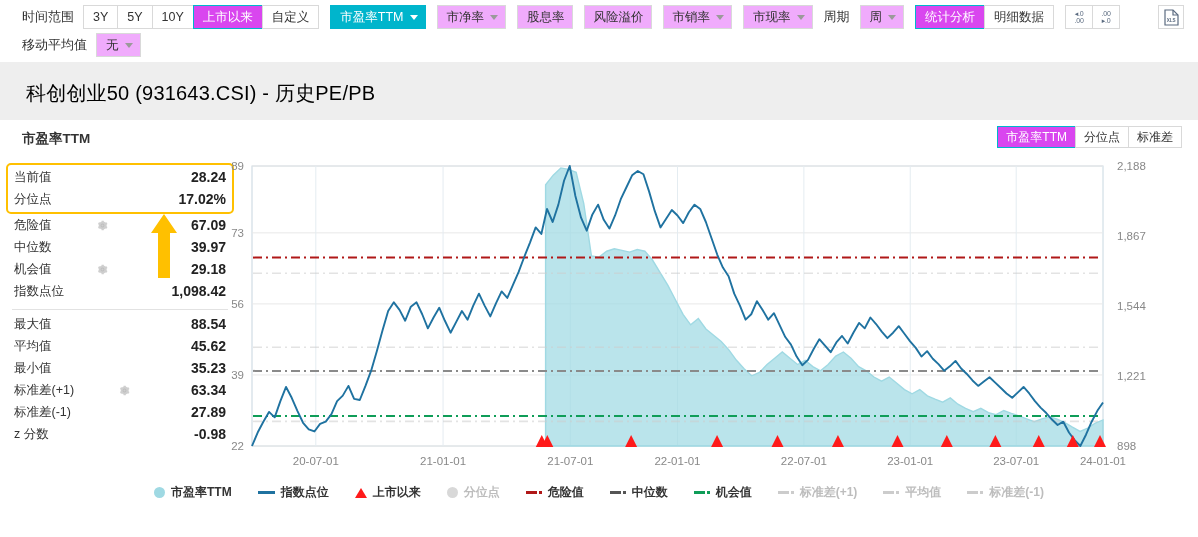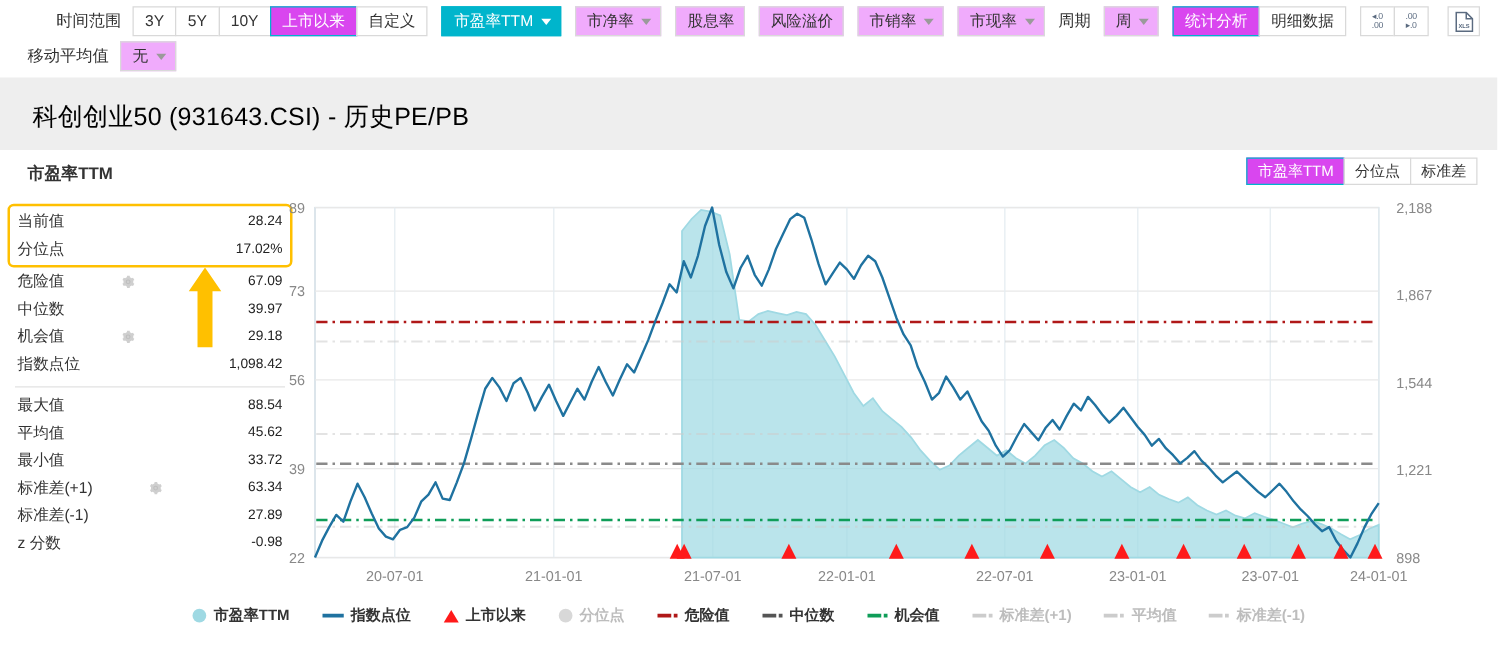--- a/index.html
+++ b/index.html
@@ -8,21 +8,21 @@
     width: 1198px; height: 537px;
     background: #ffffff;
     font-family: "Liberation Sans", "DejaVu Sans", sans-serif;
     overflow: hidden;
   }
   #app { position: relative; width: 1198px; height: 537px; }
 
   
   .toolbar { position:absolute; left:0; top:0; width:1198px; height:62px; background:#fff; }
   .tb-row { position:absolute; display:flex; align-items:center; }
-  .tb-row-1 { left:22px; top:5px; height:24px;margin-left:23px; }
+  .tb-row-1 { left:22px; top:5px; height:24px; }
   .tb-row-2 { left:22px; top:33px; height:24px; }
   .tb-label { font-size:13px; color:#333; margin-right:9px; white-space:nowrap; }
   .btn-group { display:flex; align-items:stretch; margin-right:11px;justify-content:flex-end; }
   .btn {
     border:1px solid #d9d9d9; background:#fff; color:#333;
     font-size:12.5px; height:24px; line-height:22px; padding:0 9px;
     white-space:nowrap; margin-left:-1px; font-family:inherit;
   }
   .btn:first-child { margin-left:0; }
   .btn.active { background:#d946ef; border-color:#00b5cc; color:#fff; }
@@ -53,21 +53,21 @@
   .card { position:absolute; left:8px; top:120px; width:1182px; height:409px; background:#fff; }
   .metric-name { position:absolute; left:14px; top:10px; font-size:13.5px; font-weight:bold; color:#333; }
   .seg { position:absolute; right:8px; top:6px; display:flex; }
   .seg .btn { height:22px; line-height:20px; font-size:12px; padding:0 8px; }
 
   
   .stats { position:absolute; left:6px; top:163px; width:228px; }
   .hl-box { border:2px solid #ffc000; border-radius:5px; padding:1px 6px 2px 6px; }
   .srow { display:flex; align-items:center; height:22px; font-size:12.5px; color:#333;gap:40px; }
   .srow .lbl { white-space:nowrap; }
-  .srow .val { margin-left:auto; font-weight:normal; color:#222; font-size:11px; }
+  .srow .val { margin-left:auto; font-weight:bold; color:#222; font-size:14px; }
   .stats-mid { padding:0 8px; }
   .stats-bot { padding:0 8px; }
   .hr { height:1px; background:#e2e2e2; margin:7px 6px 3px 6px; }
   .gear { margin-left:5px; opacity:.55; display:inline-flex; }
   .arrow-up { position:absolute; left:150px; top:214px; width:28px; height:64px; }
 
   
   .plot-wrap { position:absolute; left:0; top:0; width:1198px; height:537px; pointer-events:none; }
 
   
@@ -220,21 +220,21 @@
       <div class="srow">
         <span class="lbl">最大值</span>
         <span class="val">88.54</span>
       </div>
       <div class="srow">
         <span class="lbl">平均值</span>
         <span class="val">45.62</span>
       </div>
       <div class="srow">
         <span class="lbl">最小值</span>
-        <span class="val">33.72</span>
+        <span class="val">35.23</span>
       </div>
       <div class="srow">
         <span class="lbl">标准差(+1)</span>
         <span class="gear">
           <svg width="11" height="11" viewBox="0 0 16 16">
               <path fill="#8a8a8a" d="M8 5.2a2.8 2.8 0 100 5.6 2.8 2.8 0 000-5.6zm0 4.3a1.5 1.5 0 110-3 1.5 1.5 0 010 3z"></path>
               <path fill="#8a8a8a" d="M14 8c0-.4 0-.8-.1-1.2l1.3-1-1.5-2.6-1.6.6c-.6-.5-1.3-.9-2-1.1L9.8 1H6.8l-.3 1.7c-.7.2-1.4.6-2 1.1l-1.6-.6L1.4 5.8l1.3 1C2.6 7.2 2.6 7.6 2.6 8s0 .8.1 1.2l-1.3 1L2.9 12.8l1.6-.6c.6.5 1.3.9 2 1.1l.3 1.7h3l.3-1.7c.7-.2 1.4-.6 2-1.1l1.6.6 1.5-2.6-1.3-1c.1-.4.1-.8.1-1.2z" opacity=".75"></path>
             </svg>
         </span>
         <span class="val">63.34</span>

